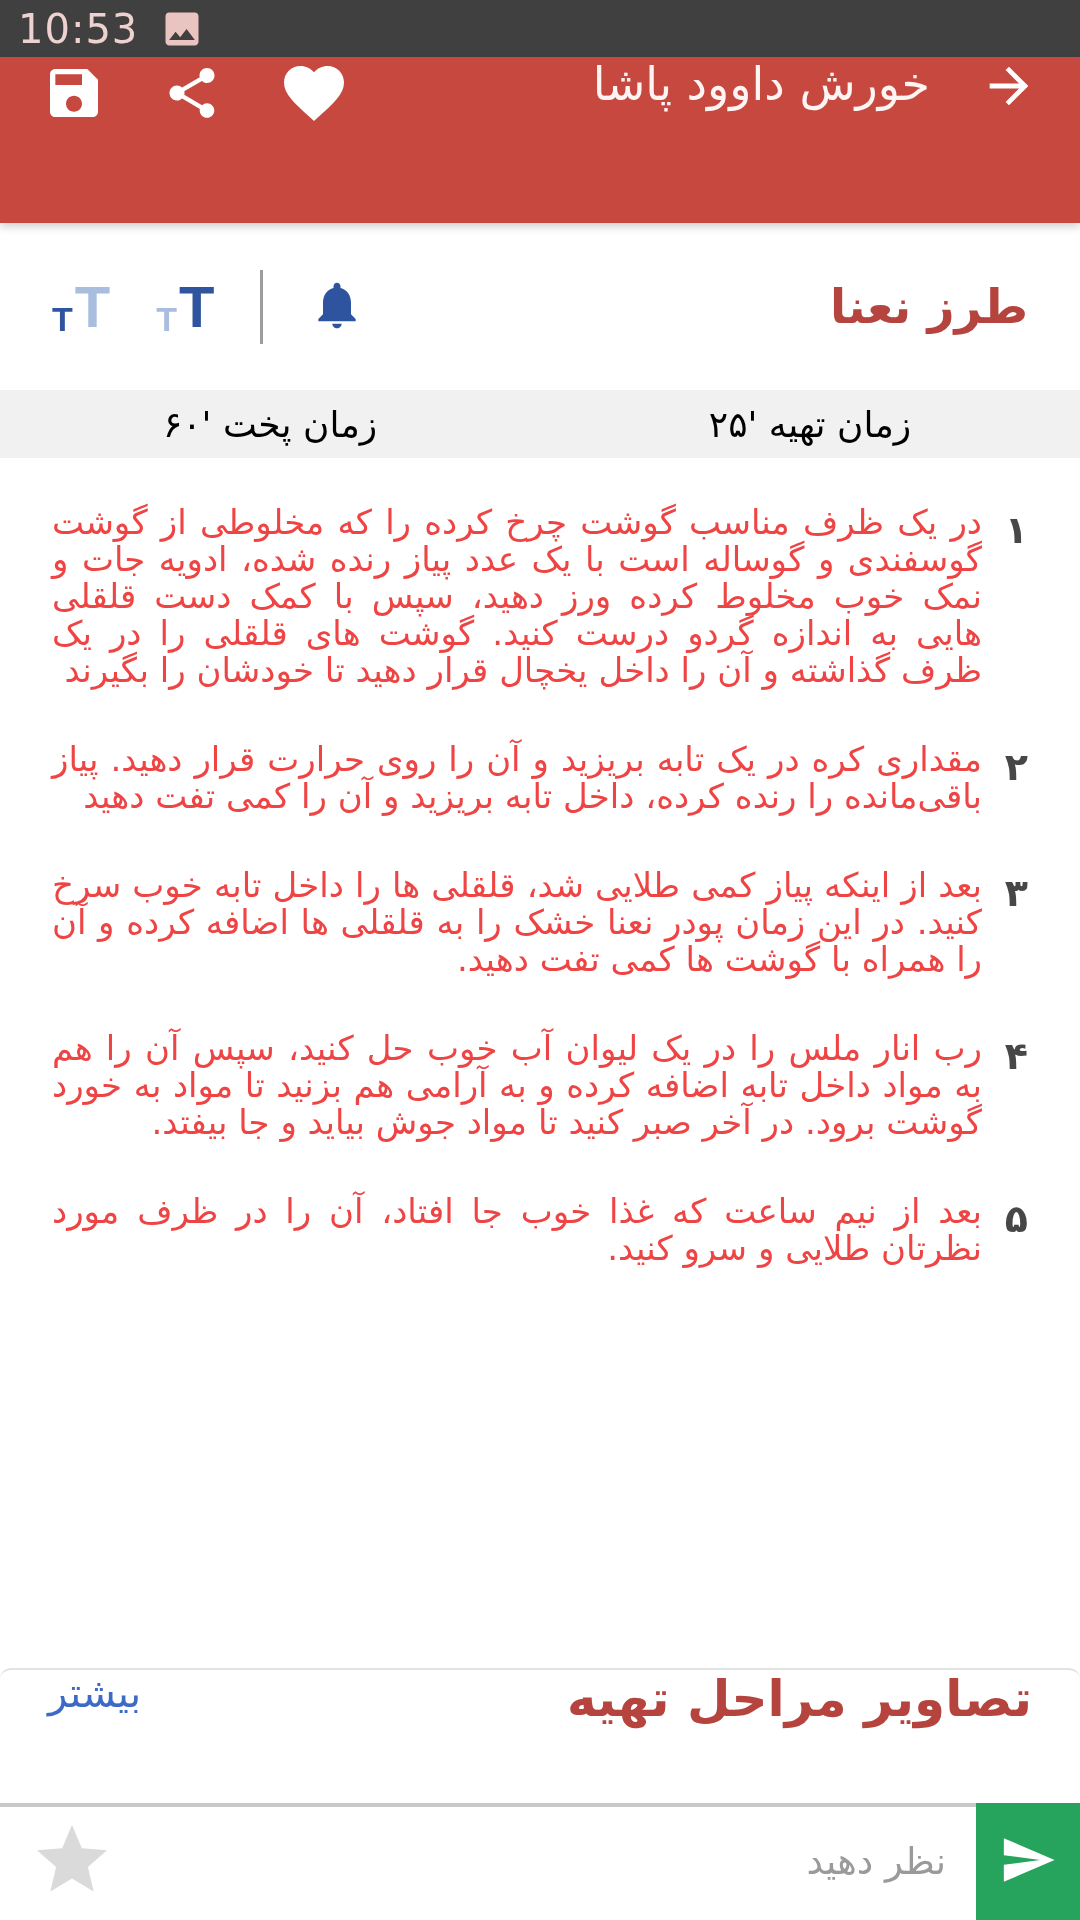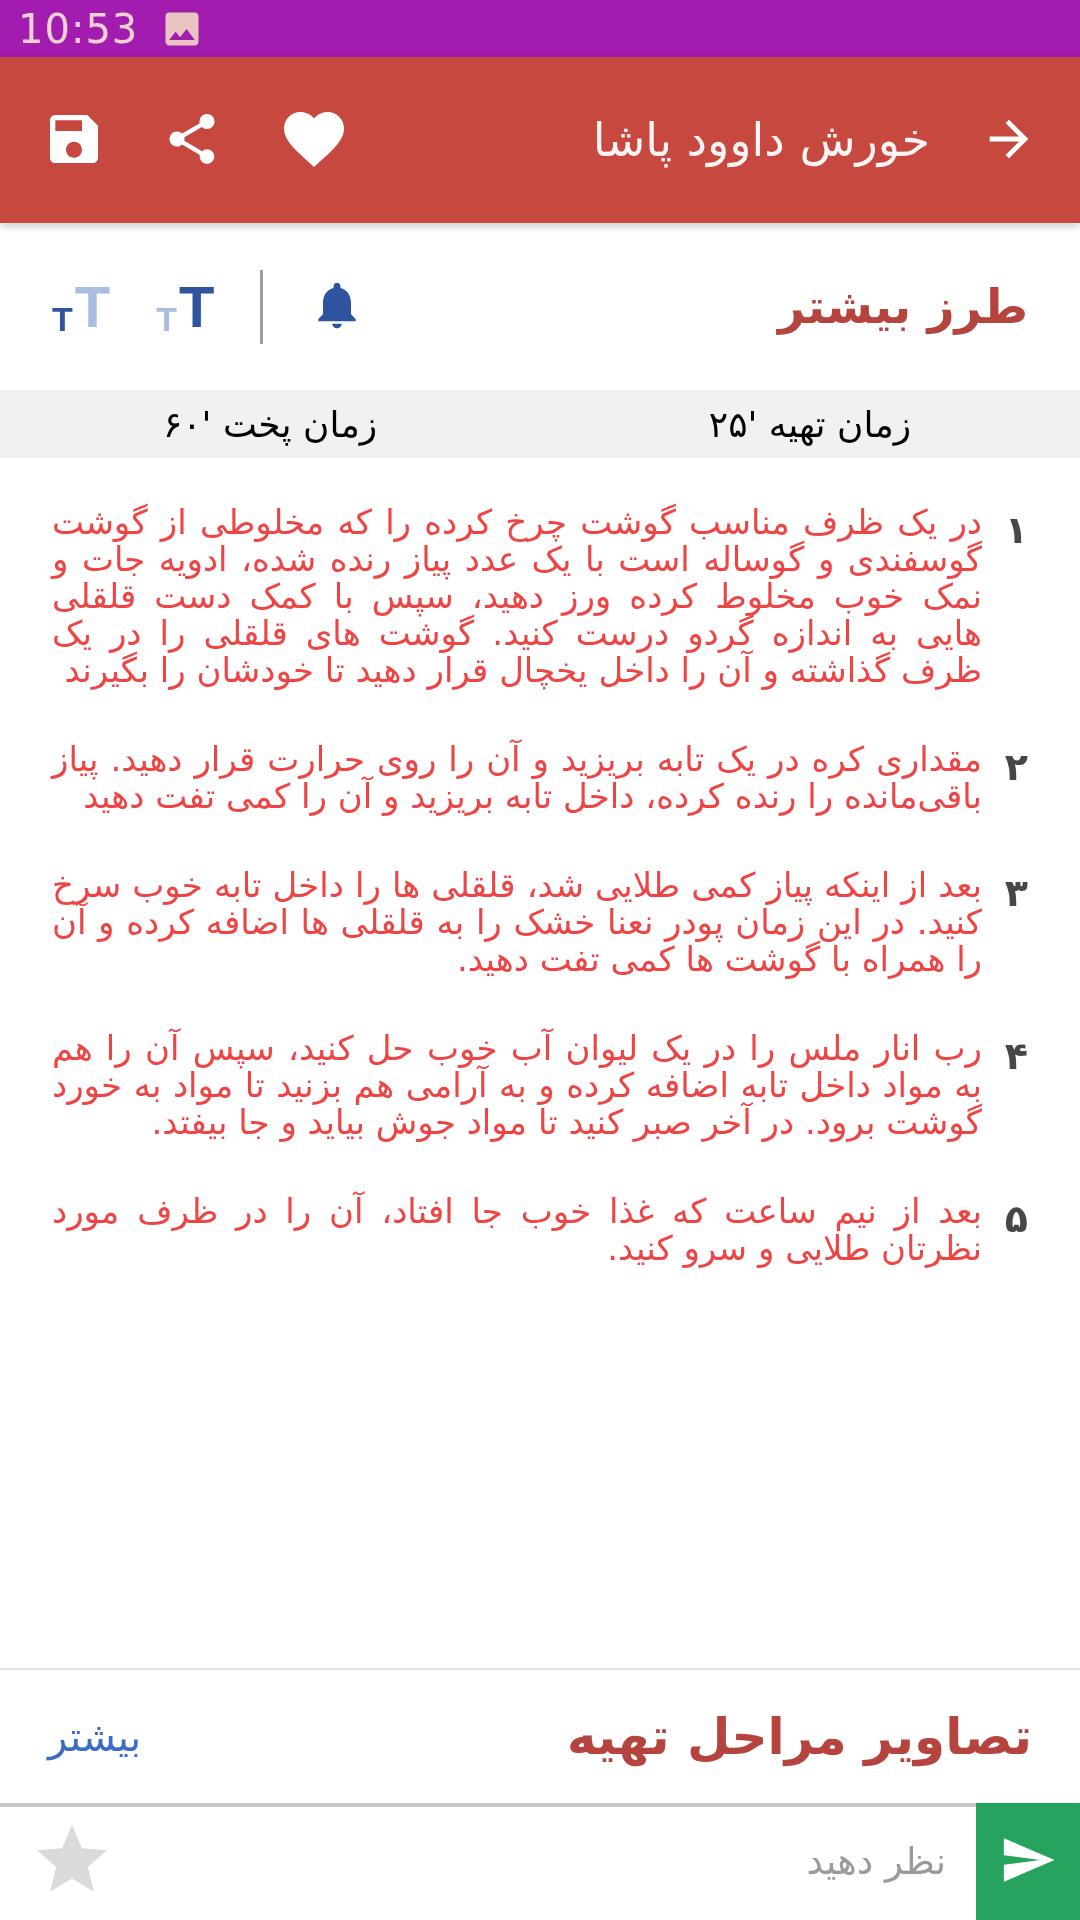--- a/index.html
+++ b/index.html
@@ -1,40 +1,40 @@
 <!DOCTYPE html>
 <html lang="fa"><head>
 <meta charset="utf-8">
 <style>
   * { margin:0; padding:0; box-sizing:border-box; }
   html,body { width:1080px; height:1920px; overflow:hidden; background:#fff;
               font-family:"DejaVu Sans", sans-serif; }
   .screen { width:1080px; height:1920px; display:flex; flex-direction:column; }
 
   
-  .status-bar { height:57px; background:#a21caf; display:flex; align-items:center;
+  .status-bar { height:57px; background:#404040; display:flex; align-items:center;
                 padding:16px 18px; color:#eed2cf; flex:0 0 auto; }
   .status-time { font-size:40px; letter-spacing:1px; }
   .status-photo { margin-left:22px; display:flex; align-items:center; }
   .status-right { margin-left:auto; display:flex; align-items:center; gap:16px; }
   .net-wrap { display:flex; flex-direction:column; align-items:center; line-height:1; }
   .net-label { font-size:21px; font-weight:bold; color:#e9c4c0; }
   .net-arrows { font-size:17px; color:#d9a7a2; margin-top:2px; letter-spacing:-2px; }
   .sig-bars { display:flex; align-items:flex-end; gap:4px; height:38px; }
   .sig-bars i { width:6px; background:#e9c4c0; border-radius:1px; display:block; }
   .battery { position:relative; width:26px; height:40px; border-radius:3px;
              background:#b0544c; border:3px solid #e9c4c0; overflow:hidden; }
   .battery::before { content:""; position:absolute; left:0; right:0; bottom:0; height:11px;
                      background:#e9c4c0; }
   .battery-cap { width:12px; height:5px; background:#e9c4c0; border-radius:2px 2px 0 0;
                  margin:0 auto; }
   .battery-wrap { display:flex; flex-direction:column; align-items:center; }
 
   
-  .app-bar { height:166px; background:#c6483e; display:flex; align-items:center;
+  .app-bar { height:166px; background:#c6483e; display:flex; align-items:flex-start;
              padding:0 42px; flex:0 0 auto; box-shadow:0 4px 8px rgba(0,0,0,.18);
              position:relative; z-index:2; }
   .app-bar .left-icons { display:flex; align-items:center; gap:56px; }
   .app-title { margin-left:auto; color:#fdf4f3; font-size:46px; margin-right:50px; }
   .icon-btn { background:none; border:none; display:flex; align-items:center;
               justify-content:center; cursor:pointer; padding:0; }
 
   
   .section-header { height:167px; background:#fff; display:flex; align-items:center;
                     padding:0 52px; flex:0 0 auto; }
@@ -56,21 +56,21 @@
   
   .content { flex:1 1 auto; padding:46px 52px 0 52px; direction:rtl; overflow:hidden; }
   .step { display:flex; direction:rtl; margin-bottom:52px; }
   .step-num { flex:0 0 46px; font-size:38px; font-weight:600; color:#474747;
               padding-top:4px; }
   .step-text { flex:1; font-size:34px; line-height:37px; color:#ef4444;
                text-align:justify; text-align-last:right; }
 
   
   .footer-head { height:135px; border-top:2px solid #e3e3e3; display:flex;
-                 align-items:center; padding:0 48px; flex:0 0 auto; }
+                 padding:0 48px; flex:0 0 auto;border-radius:11px; }
   .more-link { color:#3c6ac6; font-size:40px; text-decoration:none; }
   .footer-title { margin-left:auto; color:#b5443e; font-size:50px; font-weight:bold; }
 
   
   .comment-bar { height:117px; background:#fff; display:flex; align-items:stretch;
                  position:relative; flex:0 0 auto; }
   .comment-divider { position:absolute; top:0; left:0; right:104px; height:4px;
                      background:#c9c9c9; }
   .rate-btn { background:none; border:none; margin-left:30px; display:flex;
               align-items:center; cursor:pointer; }
@@ -141,21 +141,21 @@
       </button>
       <span class="v-div"></span>
       <button class="icon-btn">
         <span>
           <svg width="56" height="56" viewBox="0 0 24 24" fill="#2e54a0">
               <path d="M12 22c1.1 0 2-.9 2-2h-4c0 1.1.9 2 2 2zm6-6v-5c0-3.07-1.63-5.64-4.5-6.32V4c0-.83-.67-1.5-1.5-1.5s-1.5.67-1.5 1.5v.68C7.64 5.36 6 7.92 6 11v5l-2 2v1h16v-1l-2-2z"></path>
             </svg>
         </span>
       </button>
     </span>
-    <span class="section-title">طرز بیشتر</span>
+    <span class="section-title">طرز نعنا</span>
   </div>
 
   <div class="time-bar">
     <span class="time-cell">زمان تهیه '۲۵</span>
     <span class="time-cell">زمان پخت '۶۰</span>
   </div>
 
   <div class="content">
     <div class="step">
       <span class="step-num">۱</span>

